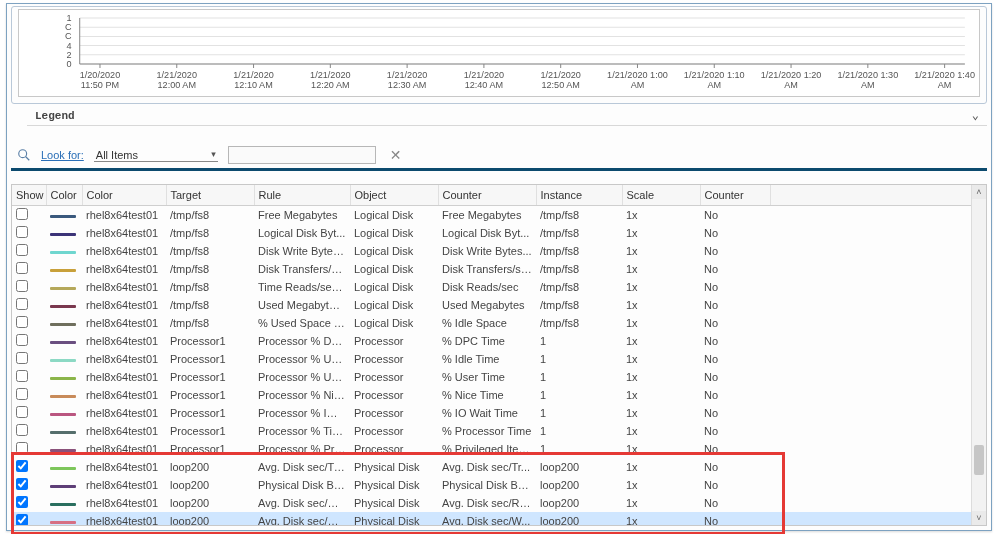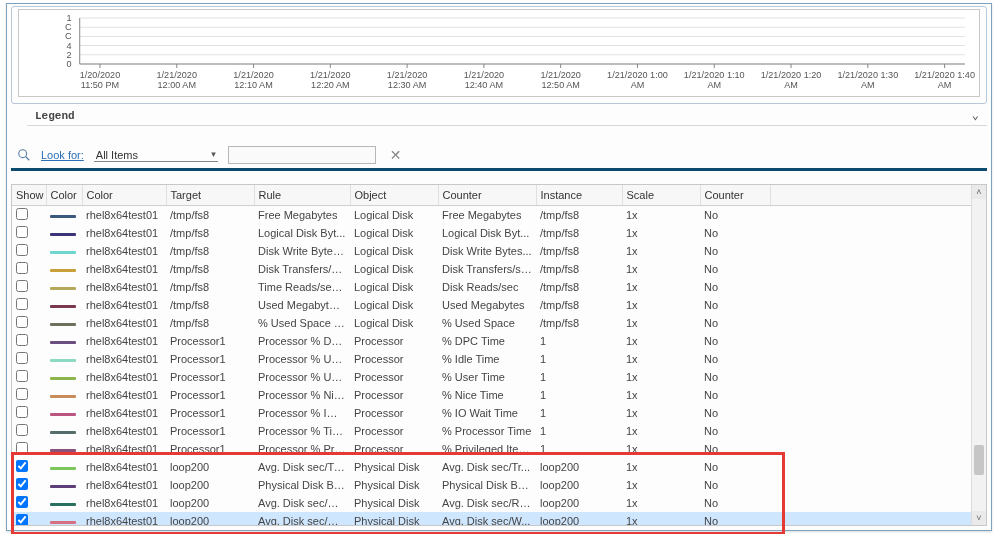--- a/index.html
+++ b/index.html
@@ -463,21 +463,21 @@
               <td>No</td>
               <td></td>
             </tr>
             <tr>
               <td><input type="checkbox" class="chk" style=""></td>
               <td><span class="colorbar" style="background: rgb(111, 111, 93);"></span></td>
               <td>rhel8x64test01</td>
               <td>/tmp/fs8</td>
               <td>% Used Space (...</td>
               <td>Logical Disk</td>
-              <td>% Used Space</td>
+              <td>% Idle Space</td>
               <td>/tmp/fs8</td>
               <td>1x</td>
               <td>No</td>
               <td></td>
             </tr>
             <tr>
               <td><input type="checkbox" class="chk" style=""></td>
               <td><span class="colorbar" style="background: rgb(106, 79, 128);"></span></td>
               <td>rhel8x64test01</td>
               <td>Processor1</td>

